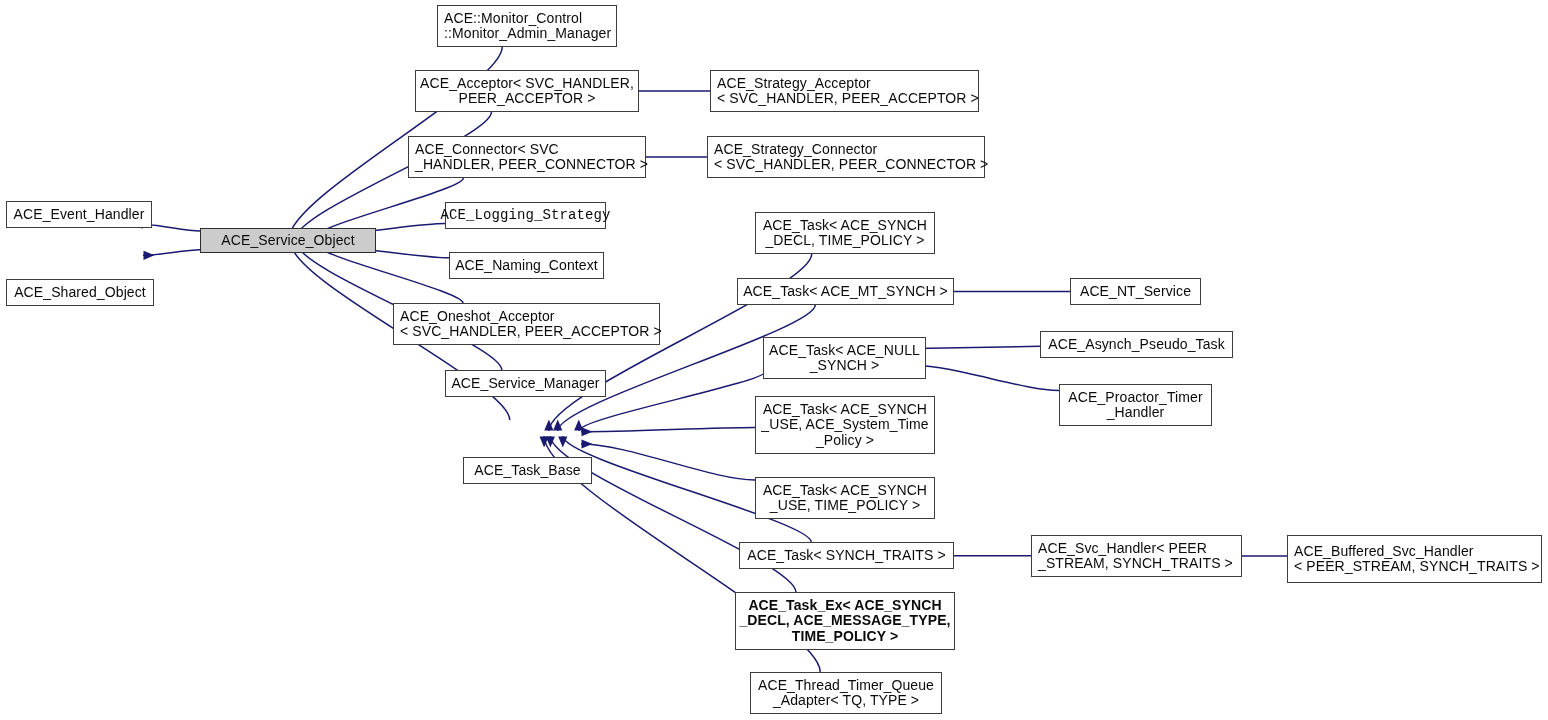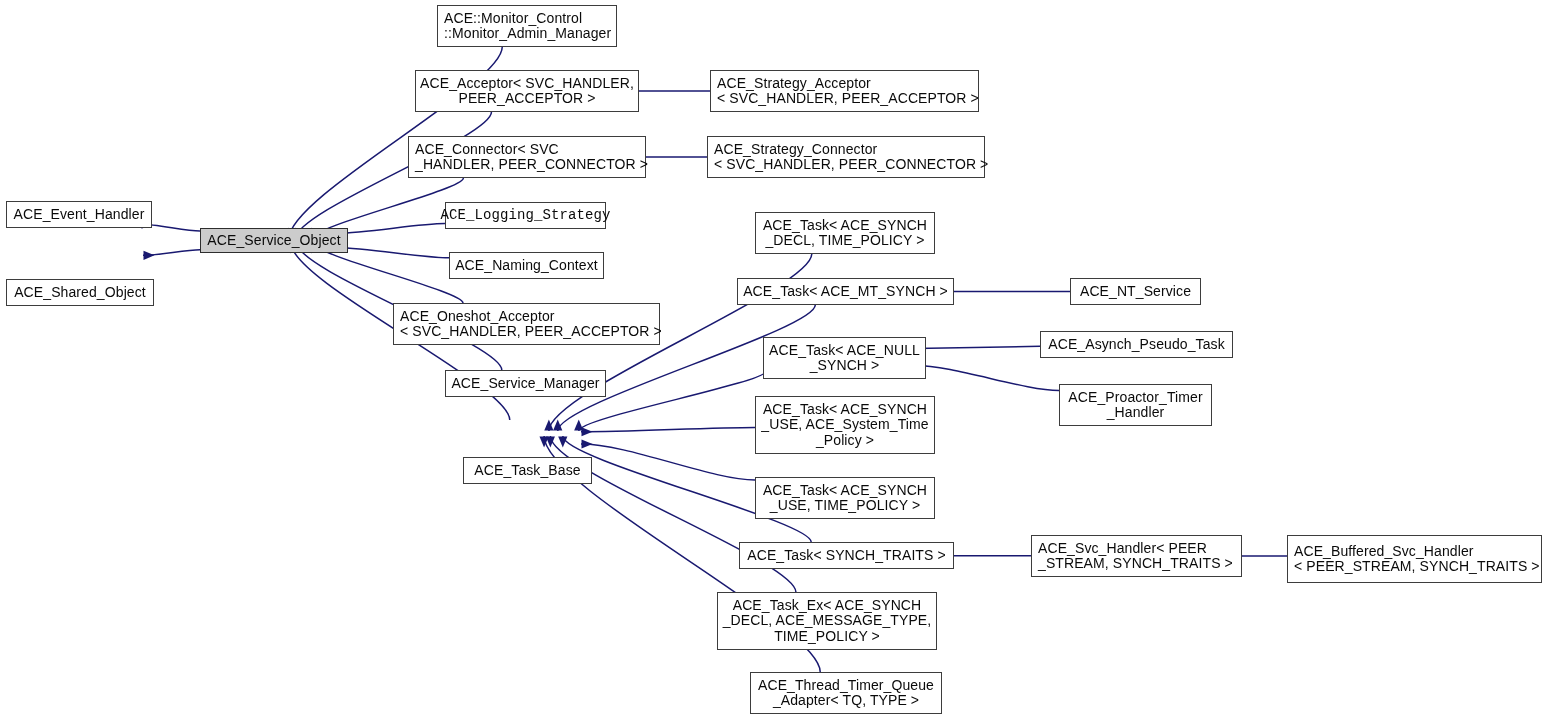--- a/index.html
+++ b/index.html
@@ -103,21 +103,21 @@
       <polygon points="926.5,348.464897260274 915.5,353.064897260274 915.5,343.86489726027395" fill="#191970"></polygon>
       <path d="M915,365.4037800687285C954.6,365.4037800687285 1023,390.5412371134021 1059,390.5412371134021" stroke="#191970" stroke-width="1.5" fill="none"></path>
       <polygon points="926.5,365.4037800687285 915.5,370.00378006872853 915.5,360.8037800687285" fill="#191970"></polygon>
       <path d="M943,555.6853448275862L1031,555.8181034482758" stroke="#191970" stroke-width="1.5" fill="none"></path>
       <polygon points="954.5,555.6853448275862 943.5,560.2853448275862 943.5,551.0853448275861" fill="#191970"></polygon>
       <path d="M1231,556L1287,556" stroke="#191970" stroke-width="1.5" fill="none"></path>
       <polygon points="1242.5,556 1231.5,560.6 1231.5,551.4" fill="#191970"></polygon>
     </svg>
 <div class="node center" title="ACE_Event_Handler" style="left: 6px; top: 201px; width: 146px; height: 27px;"><span class="ln">ACE_Event_Handler</span></div>
     <div class="node center" title="ACE_Shared_Object" style="left: 6px; top: 251px; width: 148px; height: 27px; margin-top: 28px;"><span class="ln">ACE_Shared_Object</span></div>
-    <div class="node root" title="ACE_Service_Object" style="left: 200px; top: 228px; width: 148px; height: 25px;"><span class="ln">ACE_Service_Object</span></div>
+    <div class="node root" title="ACE_Service_Object" style="left: 200px; top: 228px; width: 176px; height: 25px;"><span class="ln">ACE_Service_Object</span></div>
     <div class="node leftal" title="ACE::Monitor_Control::Monitor_Admin_Manager" style="left: 437px; top: 5px; width: 180px; height: 42px;"><span class="ln">ACE::Monitor_Control</span><span class="ln">::Monitor_Admin_Manager</span></div>
     <div class="node center" title="ACE_Acceptor&lt; SVC_HANDLER, PEER_ACCEPTOR &gt;" style="left: 415px; top: 70px; width: 224px; height: 42px;"><span class="ln">ACE_Acceptor&lt; SVC_HANDLER,</span><span class="ln">PEER_ACCEPTOR &gt;</span></div>
     <div class="node leftal" title="ACE_Strategy_Acceptor&lt; SVC_HANDLER, PEER_ACCEPTOR &gt;" style="left: 710px; top: 70px; width: 269px; height: 42px;"><span class="ln">ACE_Strategy_Acceptor</span><span class="ln">&lt; SVC_HANDLER, PEER_ACCEPTOR &gt;</span></div>
     <div class="node leftal" title="ACE_Connector&lt; SVC_HANDLER, PEER_CONNECTOR &gt;" style="left: 408px; top: 136px; width: 238px; height: 42px;"><span class="ln">ACE_Connector&lt; SVC</span><span class="ln">_HANDLER, PEER_CONNECTOR &gt;</span></div>
     <div class="node leftal" title="ACE_Strategy_Connector&lt; SVC_HANDLER, PEER_CONNECTOR &gt;" style="left: 707px; top: 136px; width: 278px; height: 42px;"><span class="ln">ACE_Strategy_Connector</span><span class="ln">&lt; SVC_HANDLER, PEER_CONNECTOR &gt;</span></div>
     <div class="node center" title="ACE_Logging_Strategy" style="left: 445px; top: 202px; width: 161px; height: 27px; font-family: Liberation Mono, monospace;"><span class="ln">ACE_Logging_Strategy</span></div>
     <div class="node center" title="ACE_Naming_Context" style="left: 449px; top: 252px; width: 155px; height: 27px;"><span class="ln">ACE_Naming_Context</span></div>
     <div class="node leftal" title="ACE_Oneshot_Acceptor&lt; SVC_HANDLER, PEER_ACCEPTOR &gt;" style="left: 393px; top: 303px; width: 267px; height: 42px;"><span class="ln">ACE_Oneshot_Acceptor</span><span class="ln">&lt; SVC_HANDLER, PEER_ACCEPTOR &gt;</span></div>
     <div class="node center" title="ACE_Service_Manager" style="left: 445px; top: 370px; width: 161px; height: 27px;"><span class="ln">ACE_Service_Manager</span></div>
     <div class="node center" title="ACE_Task_Base" style="left: 463px; top: 420px; width: 129px; height: 27px; margin-top: 37px;"><span class="ln">ACE_Task_Base</span></div>
@@ -125,15 +125,15 @@
     <div class="node center" title="ACE_Task&lt; ACE_MT_SYNCH &gt;" style="left: 737px; top: 278px; width: 217px; height: 27px;"><span class="ln">ACE_Task&lt; ACE_MT_SYNCH &gt;</span></div>
     <div class="node center" title="ACE_NT_Service" style="left: 1070px; top: 278px; width: 131px; height: 27px;"><span class="ln">ACE_NT_Service</span></div>
     <div class="node center" title="ACE_Task&lt; ACE_NULL_SYNCH &gt;" style="left: 763px; top: 337px; width: 163px; height: 42px;"><span class="ln">ACE_Task&lt; ACE_NULL</span><span class="ln">_SYNCH &gt;</span></div>
     <div class="node center" title="ACE_Asynch_Pseudo_Task" style="left: 1040px; top: 331px; width: 193px; height: 27px;"><span class="ln">ACE_Asynch_Pseudo_Task</span></div>
     <div class="node center" title="ACE_Proactor_Timer_Handler" style="left: 1059px; top: 384px; width: 153px; height: 42px;"><span class="ln">ACE_Proactor_Timer</span><span class="ln">_Handler</span></div>
     <div class="node center" title="ACE_Task&lt; ACE_SYNCH_USE, ACE_System_Time_Policy &gt;" style="left: 755px; top: 396px; width: 180px; height: 58px;"><span class="ln">ACE_Task&lt; ACE_SYNCH</span><span class="ln">_USE, ACE_System_Time</span><span class="ln">_Policy &gt;</span></div>
     <div class="node center" title="ACE_Task&lt; ACE_SYNCH_USE, TIME_POLICY &gt;" style="left: 755px; top: 477px; width: 180px; height: 42px;"><span class="ln">ACE_Task&lt; ACE_SYNCH</span><span class="ln">_USE, TIME_POLICY &gt;</span></div>
     <div class="node center" title="ACE_Task&lt; SYNCH_TRAITS &gt;" style="left: 739px; top: 542px; width: 215px; height: 27px;"><span class="ln">ACE_Task&lt; SYNCH_TRAITS &gt;</span></div>
     <div class="node leftal" title="ACE_Svc_Handler&lt; PEER_STREAM, SYNCH_TRAITS &gt;" style="left: 1031px; top: 535px; width: 211px; height: 42px;"><span class="ln">ACE_Svc_Handler&lt; PEER</span><span class="ln">_STREAM, SYNCH_TRAITS &gt;</span></div>
     <div class="node leftal" title="ACE_Buffered_Svc_Handler&lt; PEER_STREAM, SYNCH_TRAITS &gt;" style="left: 1287px; top: 535px; width: 255px; height: 48px;"><span class="ln">ACE_Buffered_Svc_Handler</span><span class="ln">&lt; PEER_STREAM, SYNCH_TRAITS &gt;</span></div>
-    <div class="node center" title="ACE_Task_Ex&lt; ACE_SYNCH_DECL, ACE_MESSAGE_TYPE, TIME_POLICY &gt;" style="left: 717px; top: 592px; width: 220px; height: 58px;"><span class="ln">ACE_Task_Ex&lt; ACE_SYNCH</span><span class="ln">_DECL, ACE_MESSAGE_TYPE,</span><span class="ln">TIME_POLICY &gt;</span></div>
+    <div class="node center" title="ACE_Task_Ex&lt; ACE_SYNCH_DECL, ACE_MESSAGE_TYPE, TIME_POLICY &gt;" style="left: 735px; top: 592px; width: 220px; height: 58px; font-weight: bold;"><span class="ln">ACE_Task_Ex&lt; ACE_SYNCH</span><span class="ln">_DECL, ACE_MESSAGE_TYPE,</span><span class="ln">TIME_POLICY &gt;</span></div>
     <div class="node center" title="ACE_Thread_Timer_Queue_Adapter&lt; TQ, TYPE &gt;" style="left: 750px; top: 672px; width: 192px; height: 42px;"><span class="ln">ACE_Thread_Timer_Queue</span><span class="ln">_Adapter&lt; TQ, TYPE &gt;</span></div>
   </div>
 
 </body></html>

